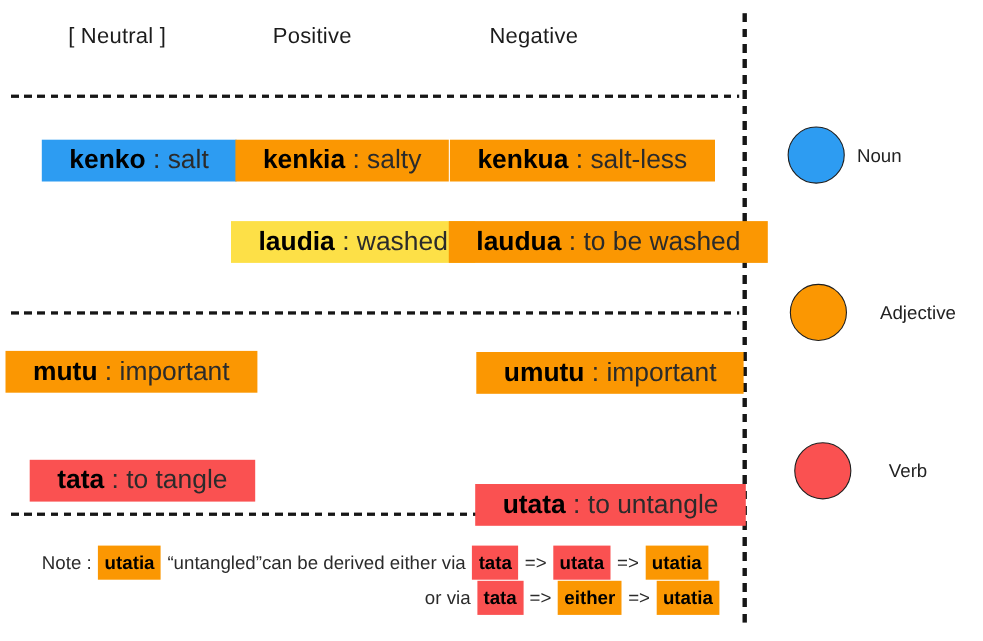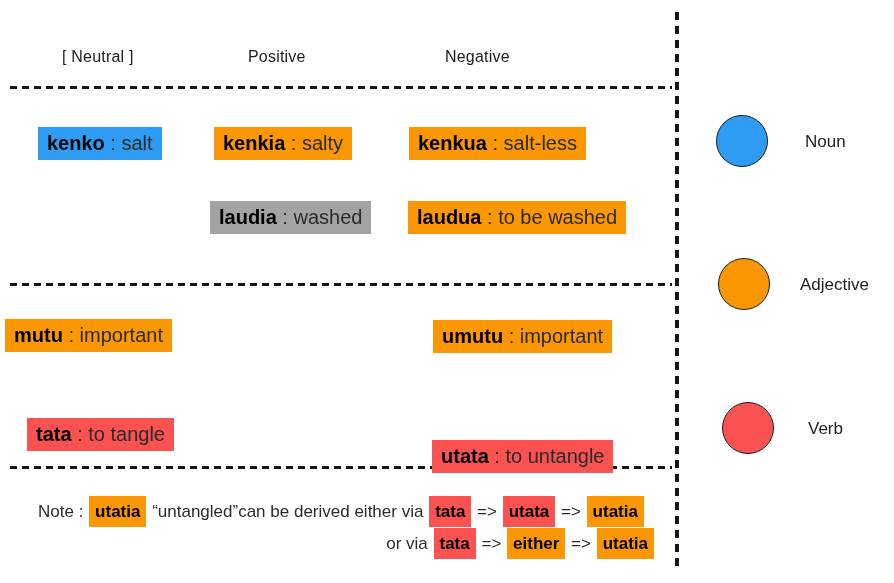--- a/index.html
+++ b/index.html
@@ -10,48 +10,48 @@
   
   .hline { position:absolute; left:10px; width:662px; height:3px;
            background:repeating-linear-gradient(90deg,#161616 0 7px,transparent 7px 12px); }
   .hline-1 { top:86px; }
   .hline-2 { top:283px; }
   .hline-3 { top:466px; }
   .vline { position:absolute; left:675px; top:12px; width:4px; height:554px;
            background:repeating-linear-gradient(180deg,#161616 0 8px,transparent 8px 14px); }
 
   
-  .hdr { position:absolute; top:48px; font-size:16px; color:#1c1c1c; letter-spacing:0.2px; }
+  .hdr { position:absolute; top:22px; font-size:20px; color:#1c1c1c; letter-spacing:0.2px; }
   .hdr-neutral  { left:62px;  }
   .hdr-positive { left:248px; }
   .hdr-negative { left:445px; }
 
   
-  .chip { position:absolute; font-size:20px; line-height:1.15; padding:5px 9px;
+  .chip { position:absolute; font-size:24px; line-height:1.15; padding:5px 25px;
           white-space:nowrap; color:#2b2b2b; }
   .chip .w { font-weight:700; color:#000; }
   .chip-kenko  { left:38px;  top:127px; }
   .chip-kenkia { left:214px; top:127px; }
   .chip-kenkua { left:409px; top:127px; }
   .chip-lauda  { left:26px;  top:200px; }
   .chip-laudia { left:210px; top:201px; }
   .chip-laudua { left:408px; top:201px; }
   .chip-mutu   { left:5px;  top:319px; }
   .chip-umutu  { left:433px; top:320px; }
   .chip-tata   { left:27px;  top:418px; }
   .chip-utata  { left:432px; top:400px;margin-top:40px; }
 
   
   .lg-circle { position:absolute; width:52px; height:52px; border-radius:50%;
                border:1.5px solid #1f1f1f; box-sizing:border-box; }
   .lg-circle-noun      { left:716px; top:115px; }
   .lg-circle-adjective { left:718px; top:258px; }
   .lg-circle-verb      { left:722px; top:402px; }
   .lg-label { position:absolute; font-size:17px; color:#222; }
-  .lg-label-noun      { left:805px; top:132px; }
+  .lg-label-noun      { left:779px; top:132px; }
   .lg-label-adjective { left:800px; top:275px; }
   .lg-label-verb      { left:808px; top:419px; }
 
   
   .note-line { position:absolute; font-size:17px; line-height:27px;
                color:#2b2b2b; white-space:nowrap; }
   .note-line-1 { left:38px; top:496px; }
   .note-line-2 { right:239px; top:528px; }
   .note-chip { display:inline-block; font-weight:700; color:#000;
                padding:2px 6px; margin:0 1px; }
@@ -73,21 +73,21 @@
   <div class="chip chip-kenko" style="background-color: rgb(45, 156, 242);">
     <span class="w">kenko</span><span> : </span><span>salt</span>
   </div>
   <div class="chip chip-kenkia" style="background-color: rgb(251, 151, 2);">
     <span class="w">kenkia</span><span> : </span><span>salty</span>
   </div>
   <div class="chip chip-kenkua" style="background-color: rgb(251, 151, 2);">
     <span class="w">kenkua</span><span> : </span><span>salt-less</span>
   </div>
 
-  <div class="chip chip-laudia" style="background-color: #a3a3a3;">
+  <div class="chip chip-laudia" style="background-color: #fde047;">
     <span class="w">laudia</span><span> : </span><span>washed</span>
   </div>
   <div class="chip chip-laudua" style="background-color: rgb(251, 151, 2);">
     <span class="w">laudua</span><span> : </span><span>to be washed</span>
   </div>
 
   <div class="chip chip-mutu" style="background-color: rgb(251, 151, 2);">
     <span class="w">mutu</span><span> : </span><span>important</span>
   </div>
   <div class="chip chip-umutu" style="background-color: rgb(251, 151, 2);">

